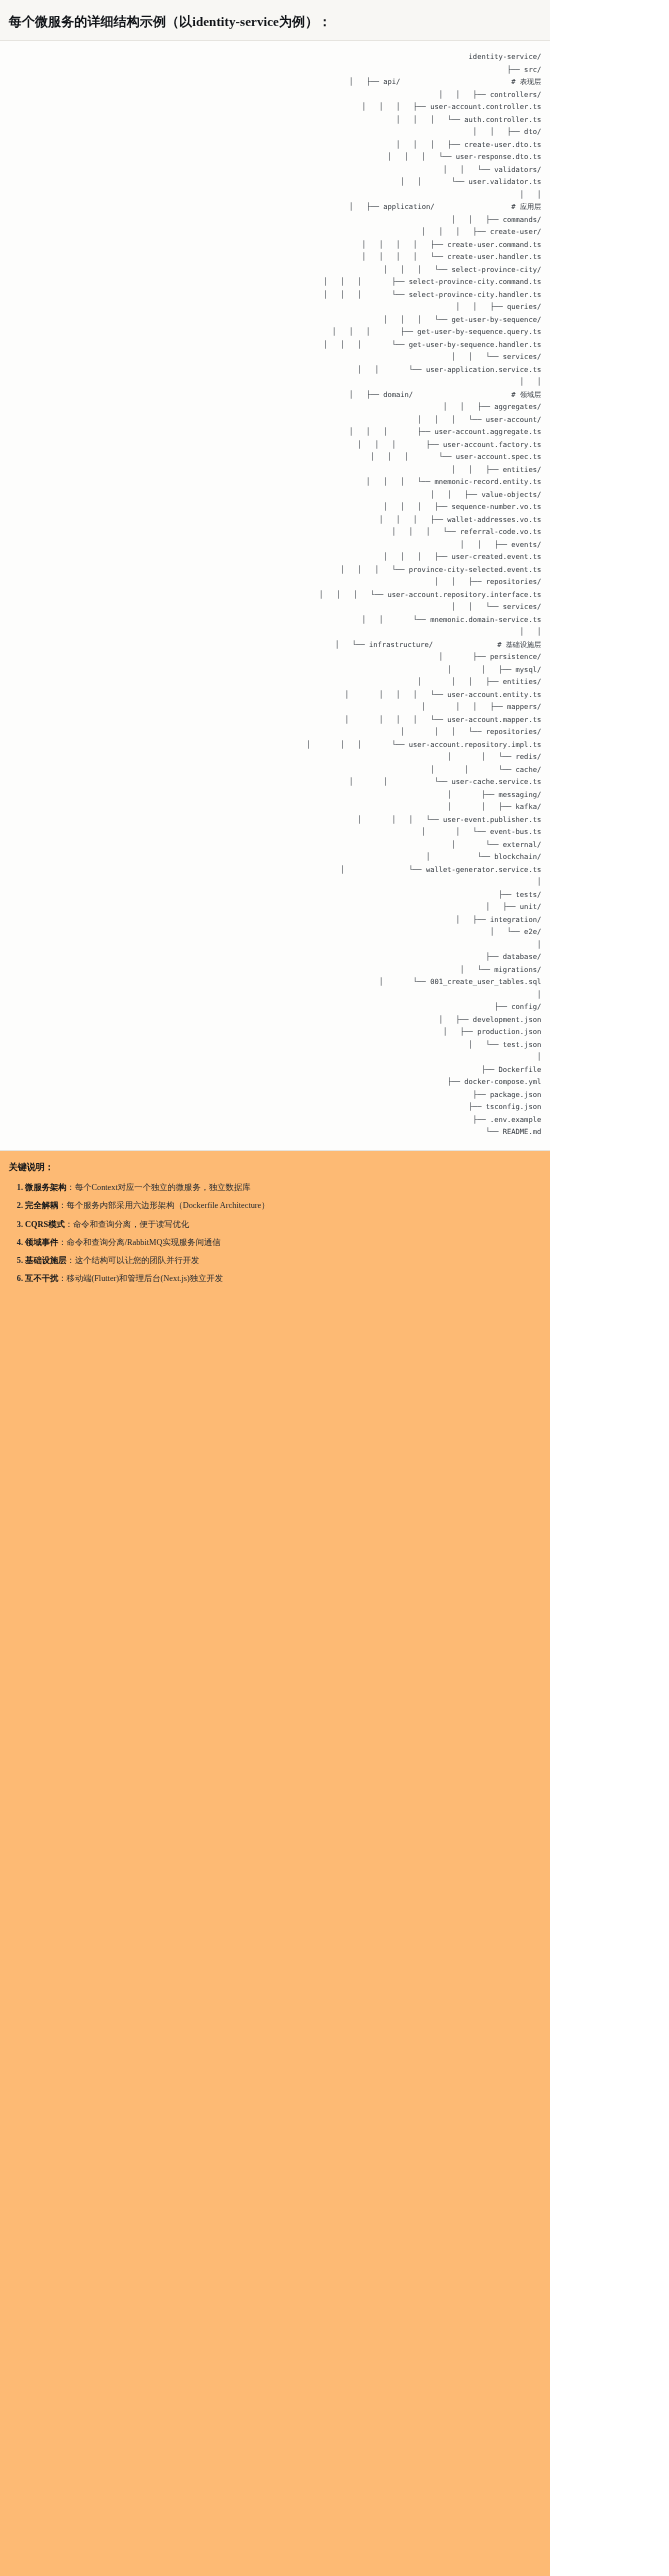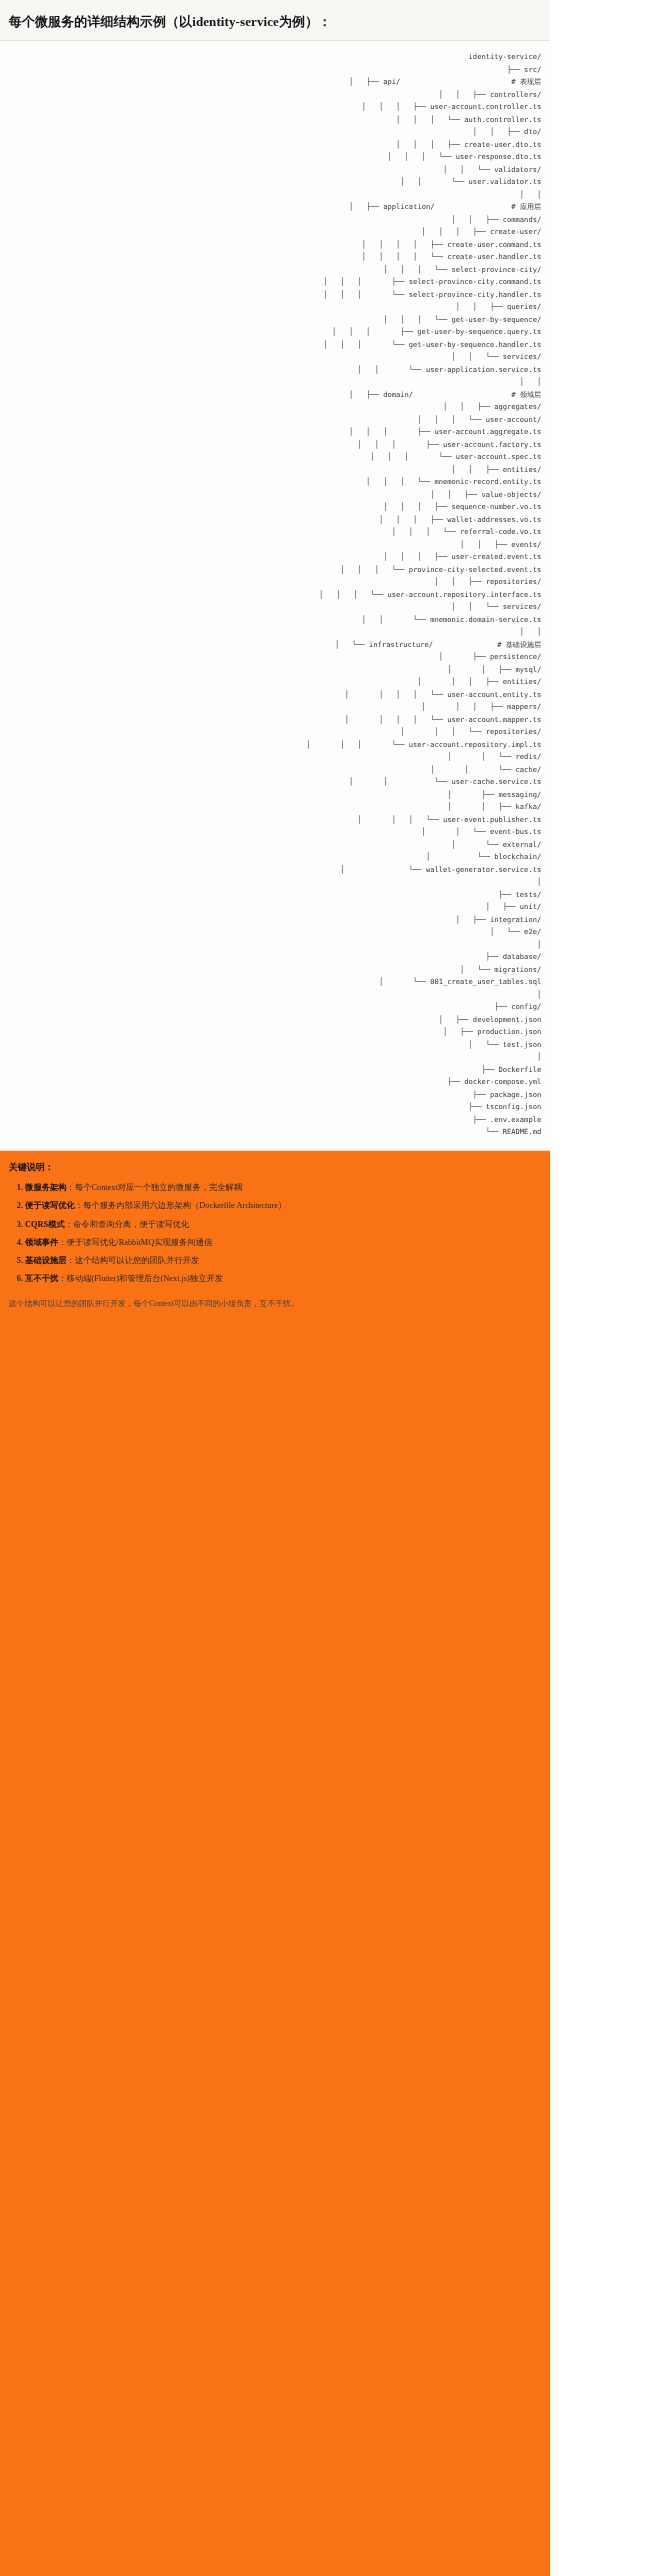--- a/index.html
+++ b/index.html
@@ -53,21 +53,21 @@
     line-height: 12.5px;
     color: #30363d;
     white-space: pre;
     letter-spacing: 0px;
     tab-size: 4;
     text-align: right;
   }
 
   
   .notes {
-    background: #f97316;
+    background: #fdba74;
     border-top: 0.6px solid #e6e4df;
     padding: 10px 8.8px 10px 8.8px;
     box-sizing: border-box;
     flex: 1 1 auto;
   }
   .notes-heading {
     margin: 0 0 7.5px 0;
     font-size: 9px;
     font-weight: bold;
     color: #111418;
@@ -200,35 +200,34 @@
 ├── package.json
 ├── tsconfig.json
 ├── .env.example
 └── README.md</pre>
   </div>
 
   <div class="notes">
     <div class="notes-heading">关键说明：</div>
     <ol class="notes-list">
       <li>
-        <span class="note-term">微服务架构</span><span class="note-sep">：</span><span class="note-desc">每个Context对应一个独立的微服务，完全解耦</span>
-      </li>
-      <li>
-        <span class="note-term">便于读写优化</span><span class="note-sep">：</span><span class="note-desc">每个服务内部采用六边形架构（Dockerfile Architecture）</span>
+        <span class="note-term">微服务架构</span><span class="note-sep">：</span><span class="note-desc">每个Context对应一个独立的微服务，独立数据库</span>
+      </li>
+      <li>
+        <span class="note-term">完全解耦</span><span class="note-sep">：</span><span class="note-desc">每个服务内部采用六边形架构（Dockerfile Architecture）</span>
       </li>
       <li>
         <span class="note-term">CQRS模式</span><span class="note-sep">：</span><span class="note-desc">命令和查询分离，便于读写优化</span>
       </li>
       <li>
-        <span class="note-term">领域事件</span><span class="note-sep">：</span><span class="note-desc">便于读写优化/RabbitMQ实现服务间通信</span>
+        <span class="note-term">领域事件</span><span class="note-sep">：</span><span class="note-desc">命令和查询分离/RabbitMQ实现服务间通信</span>
       </li>
       <li>
         <span class="note-term">基础设施层</span><span class="note-sep">：</span><span class="note-desc">这个结构可以让您的团队并行开发</span>
       </li>
       <li>
         <span class="note-term">互不干扰</span><span class="note-sep">：</span><span class="note-desc">移动端(Flutter)和管理后台(Next.js)独立开发</span>
       </li>
     </ol>
-    <p class="closing">这个结构可以让您的团队并行开发，每个Context可以由不同的小组负责，互不干扰。</p>
   </div>
 
 </div>
 
 
 </body></html>

